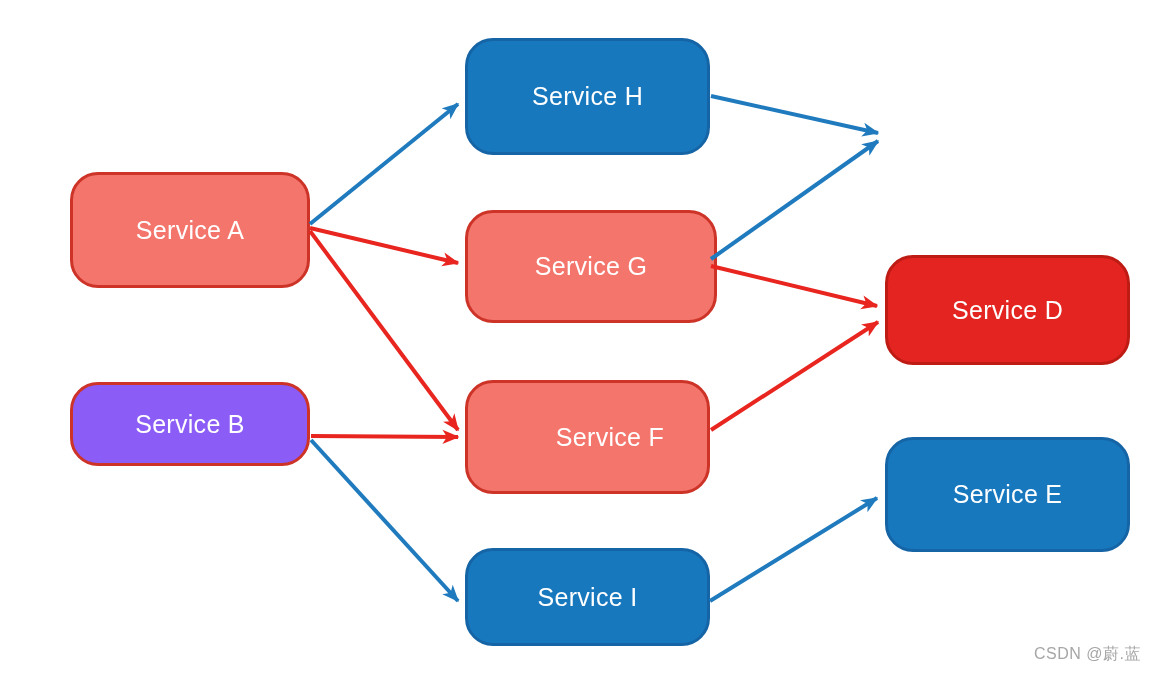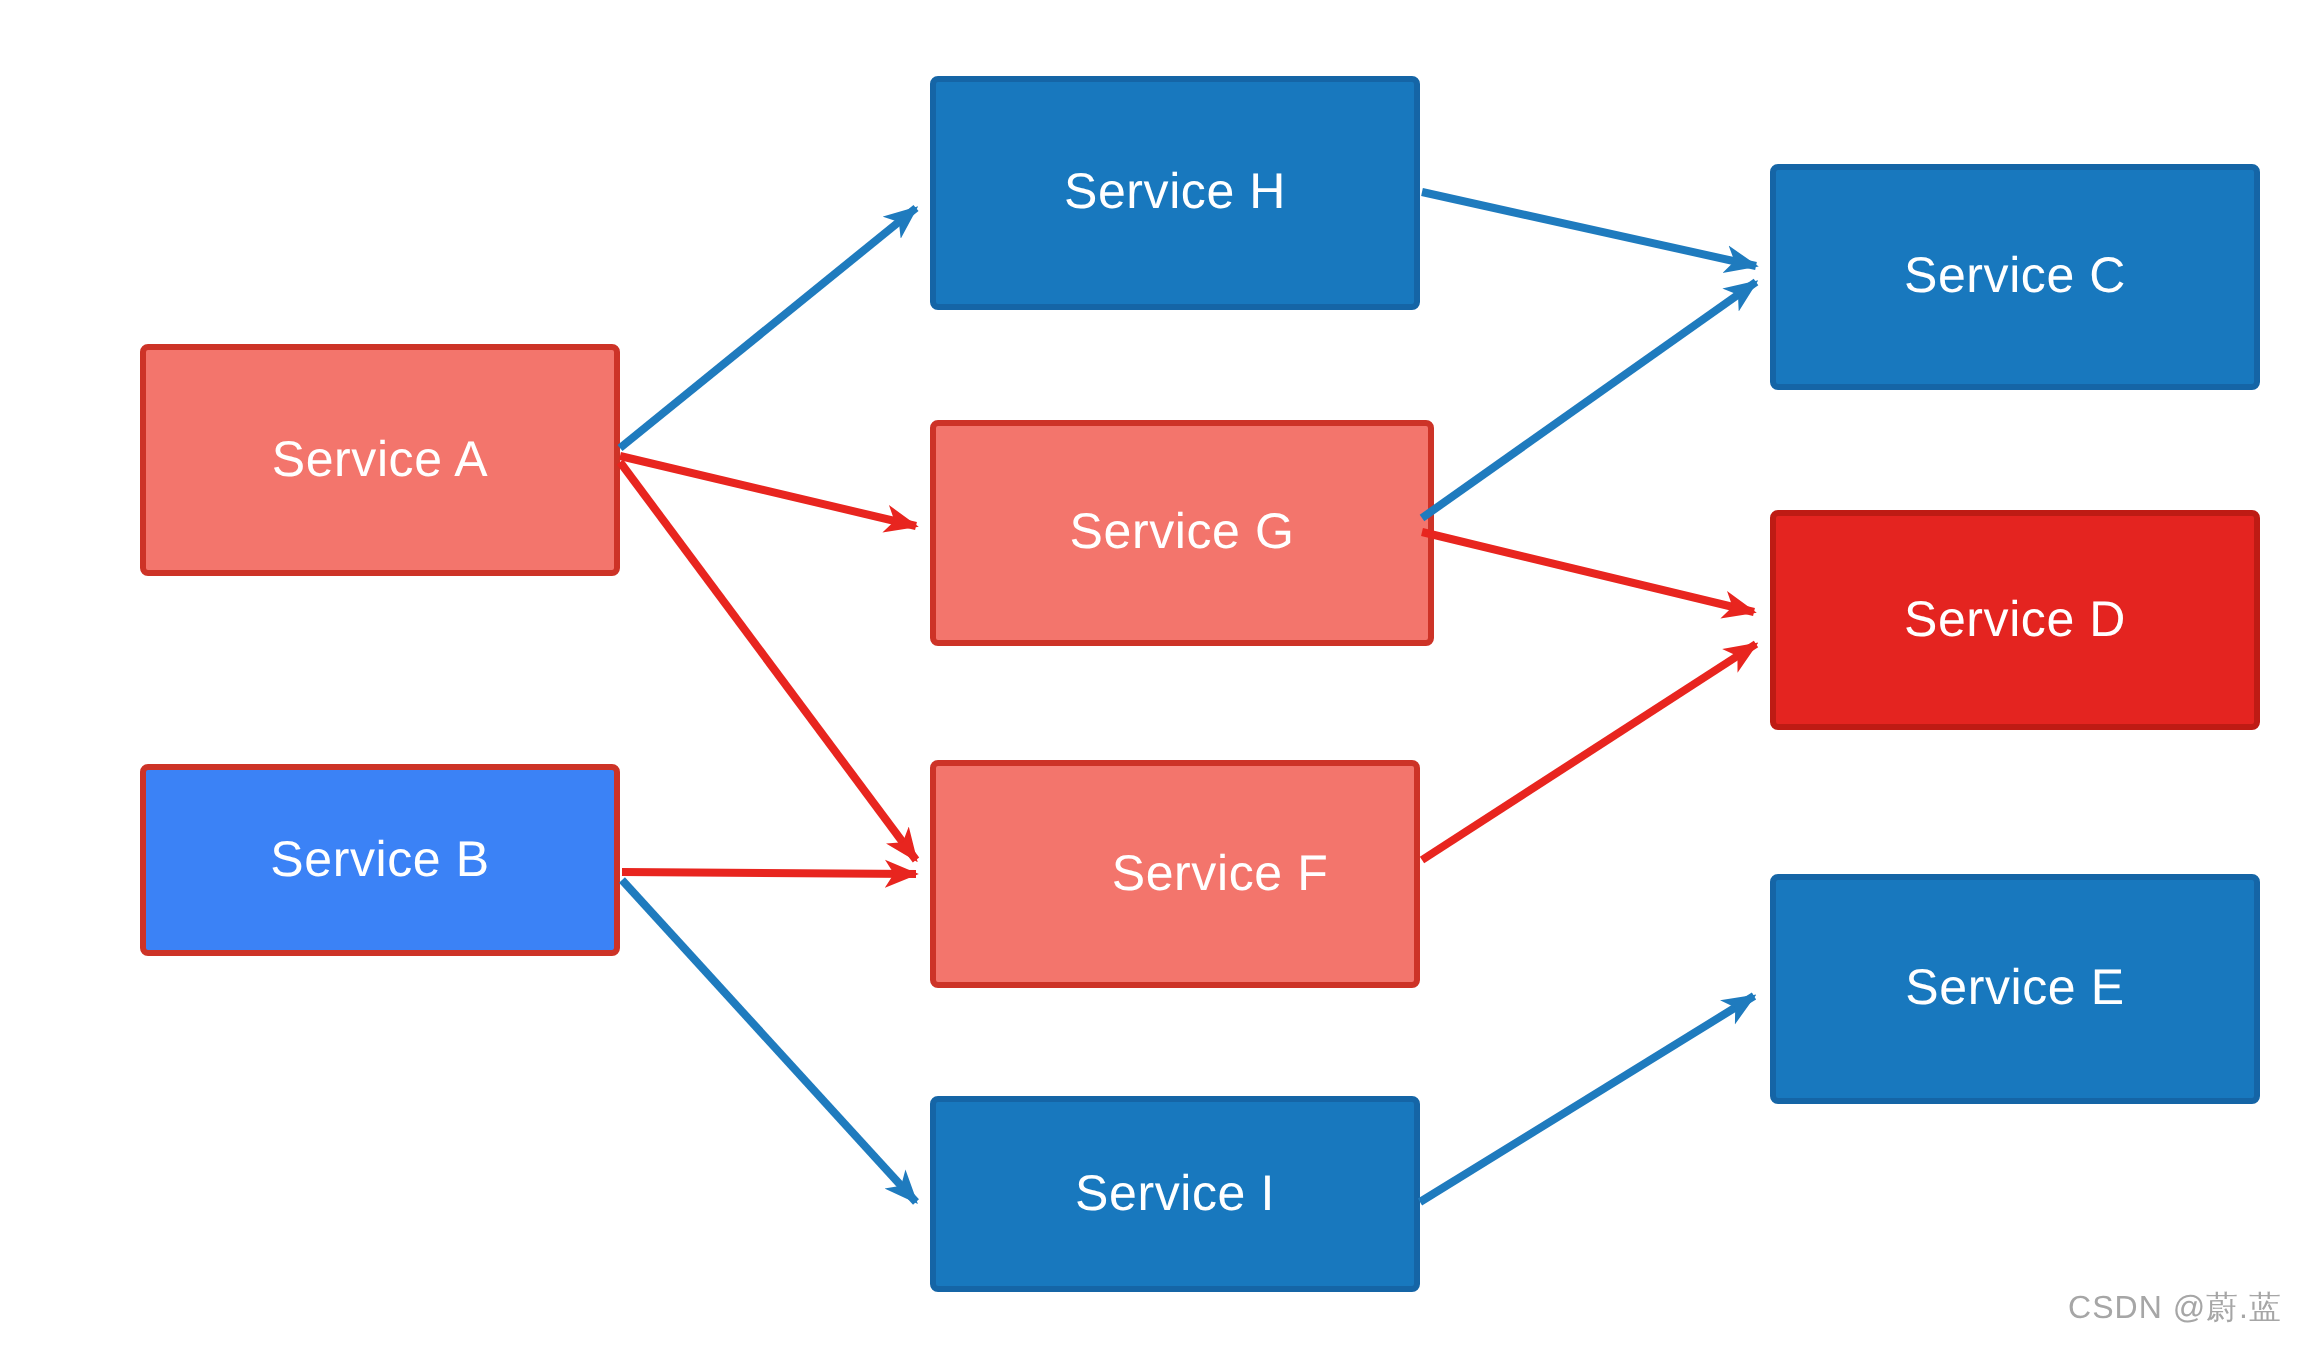--- a/index.html
+++ b/index.html
@@ -10,21 +10,21 @@
     background: #ffffff;
     overflow: hidden;
     font-family: "Liberation Sans", sans-serif;
   }
   #nodes-layer { position: absolute; left: 0; top: 0; width: 100%; height: 100%; }
   .node {
     position: absolute;
     display: flex;
     align-items: center;
     justify-content: center;
-    border-radius: 4px;
+    border-radius: 28px;
     border: 3px solid transparent;
     box-sizing: border-box;
   }
   .node-label {
     color: #ffffff;
     font-size: 25px;
     font-weight: 400;
     letter-spacing: 0.3px;
     white-space: nowrap;
   }
@@ -44,37 +44,34 @@
   }
 </style>
 </head>
 <body>
 
 <div id="canvas" style="background: rgb(255, 255, 255);">
   <div id="nodes-layer">
       <div class="node" style="left: 70px; top: 172px; width: 240px; height: 116px; background: rgb(243, 117, 108); border-color: rgb(205, 51, 39);">
         <span class="node-label" style="color: rgb(255, 255, 255);">Service A</span>
       </div>
-      <div class="node" style="left: 70px; top: 382px; width: 240px; height: 96px; background: #3b82f6; border-color: rgb(205, 51, 39);">
+      <div class="node" style="left: 70px; top: 382px; width: 240px; height: 84px; background: #8b5cf6; border-color: rgb(205, 51, 39);">
         <span class="node-label" style="color: rgb(255, 255, 255);">Service B</span>
       </div>
       <div class="node" style="left: 465px; top: 38px; width: 245px; height: 117px; background: rgb(24, 120, 190); border-color: rgb(21, 101, 166);">
         <span class="node-label" style="color: rgb(255, 255, 255);">Service H</span>
       </div>
       <div class="node" style="left: 465px; top: 210px; width: 252px; height: 113px; background: rgb(243, 117, 108); border-color: rgb(205, 51, 39);">
         <span class="node-label" style="color: rgb(255, 255, 255);">Service G</span>
       </div>
       <div class="node" style="left: 465px; top: 380px; width: 245px; height: 114px; background: rgb(243, 117, 108); border-color: rgb(205, 51, 39); padding-left: 45px;">
         <span class="node-label" style="color: rgb(255, 255, 255);">Service F</span>
       </div>
       <div class="node" style="left: 465px; top: 548px; width: 245px; height: 98px; background: rgb(24, 120, 190); border-color: rgb(21, 101, 166);">
         <span class="node-label" style="color: rgb(255, 255, 255);">Service I</span>
-      </div>
-      <div class="node" style="left: 885px; top: 82px; width: 245px; height: 113px; background: rgb(24, 120, 190); border-color: rgb(21, 101, 166);">
-        <span class="node-label" style="color: rgb(255, 255, 255);">Service C</span>
       </div>
       <div class="node" style="left: 885px; top: 255px; width: 245px; height: 110px; background: rgb(228, 36, 32); border-color: rgb(190, 27, 20);">
         <span class="node-label" style="color: rgb(255, 255, 255);">Service D</span>
       </div>
       <div class="node" style="left: 885px; top: 437px; width: 245px; height: 115px; background: rgb(24, 120, 190); border-color: rgb(21, 101, 166);">
         <span class="node-label" style="color: rgb(255, 255, 255);">Service E</span>
       </div>
     </div>
   <svg id="edge-svg" viewBox="0 0 1154 682" xmlns="http://www.w3.org/2000/svg">
       <defs>

